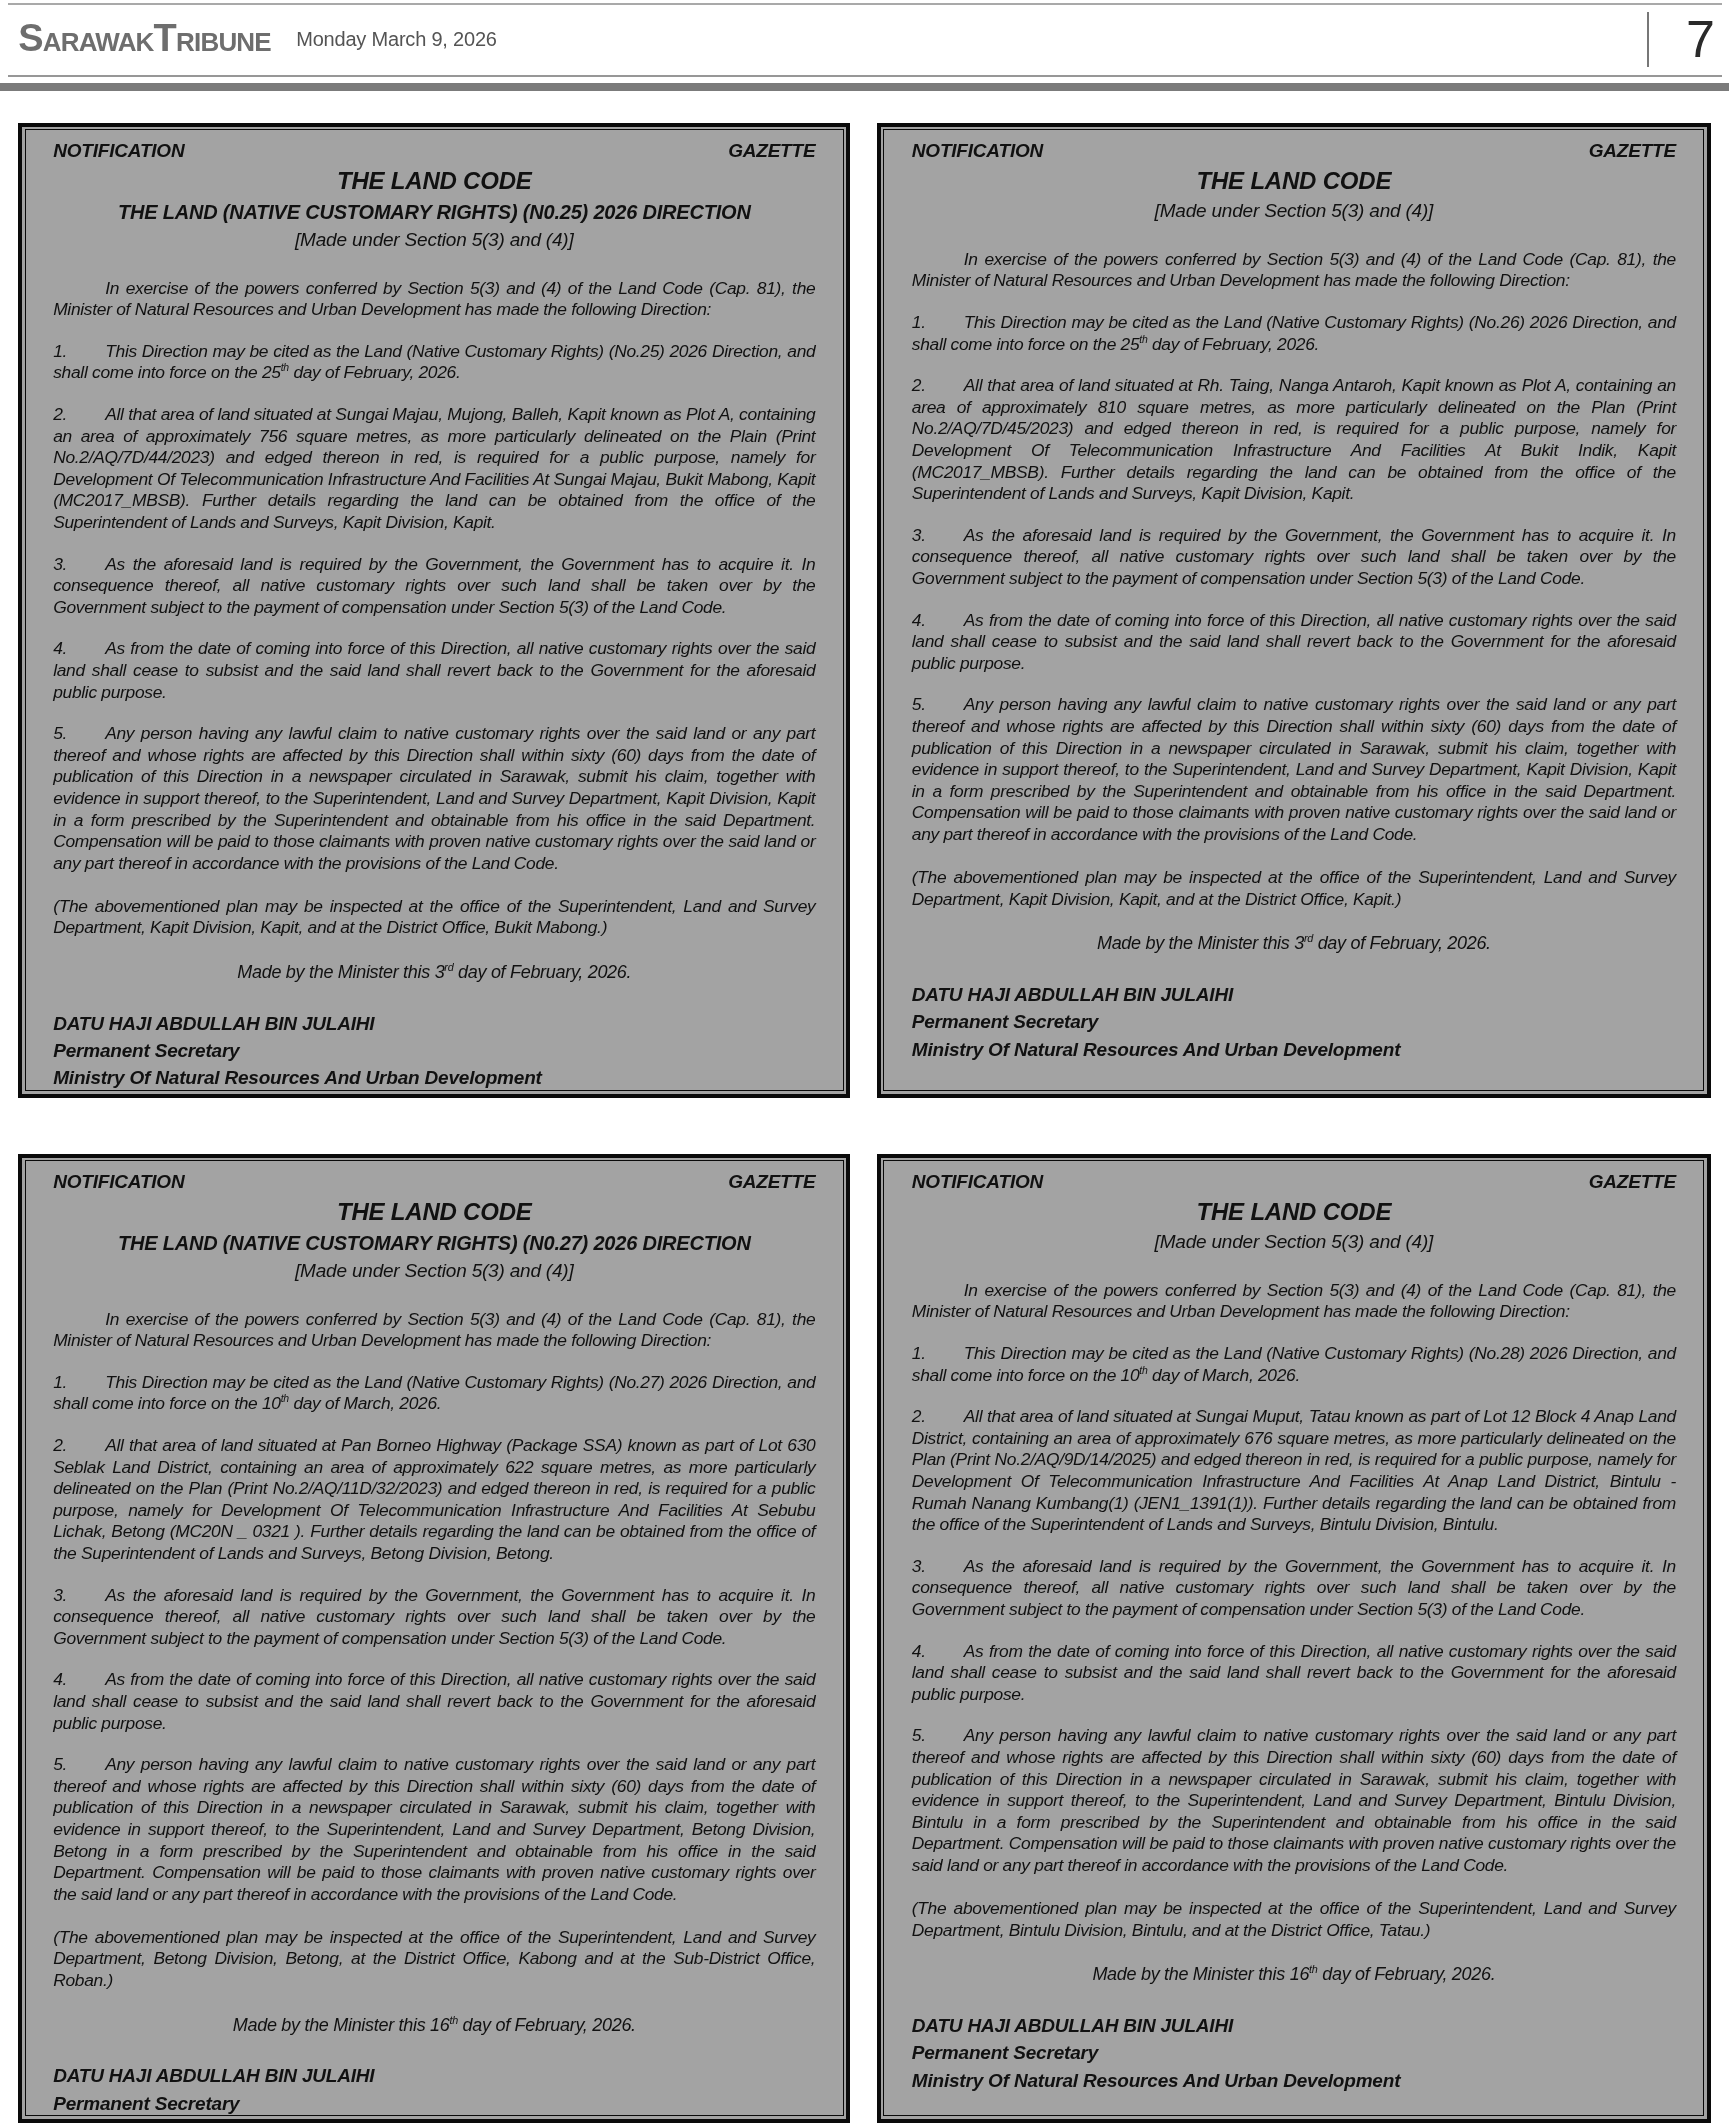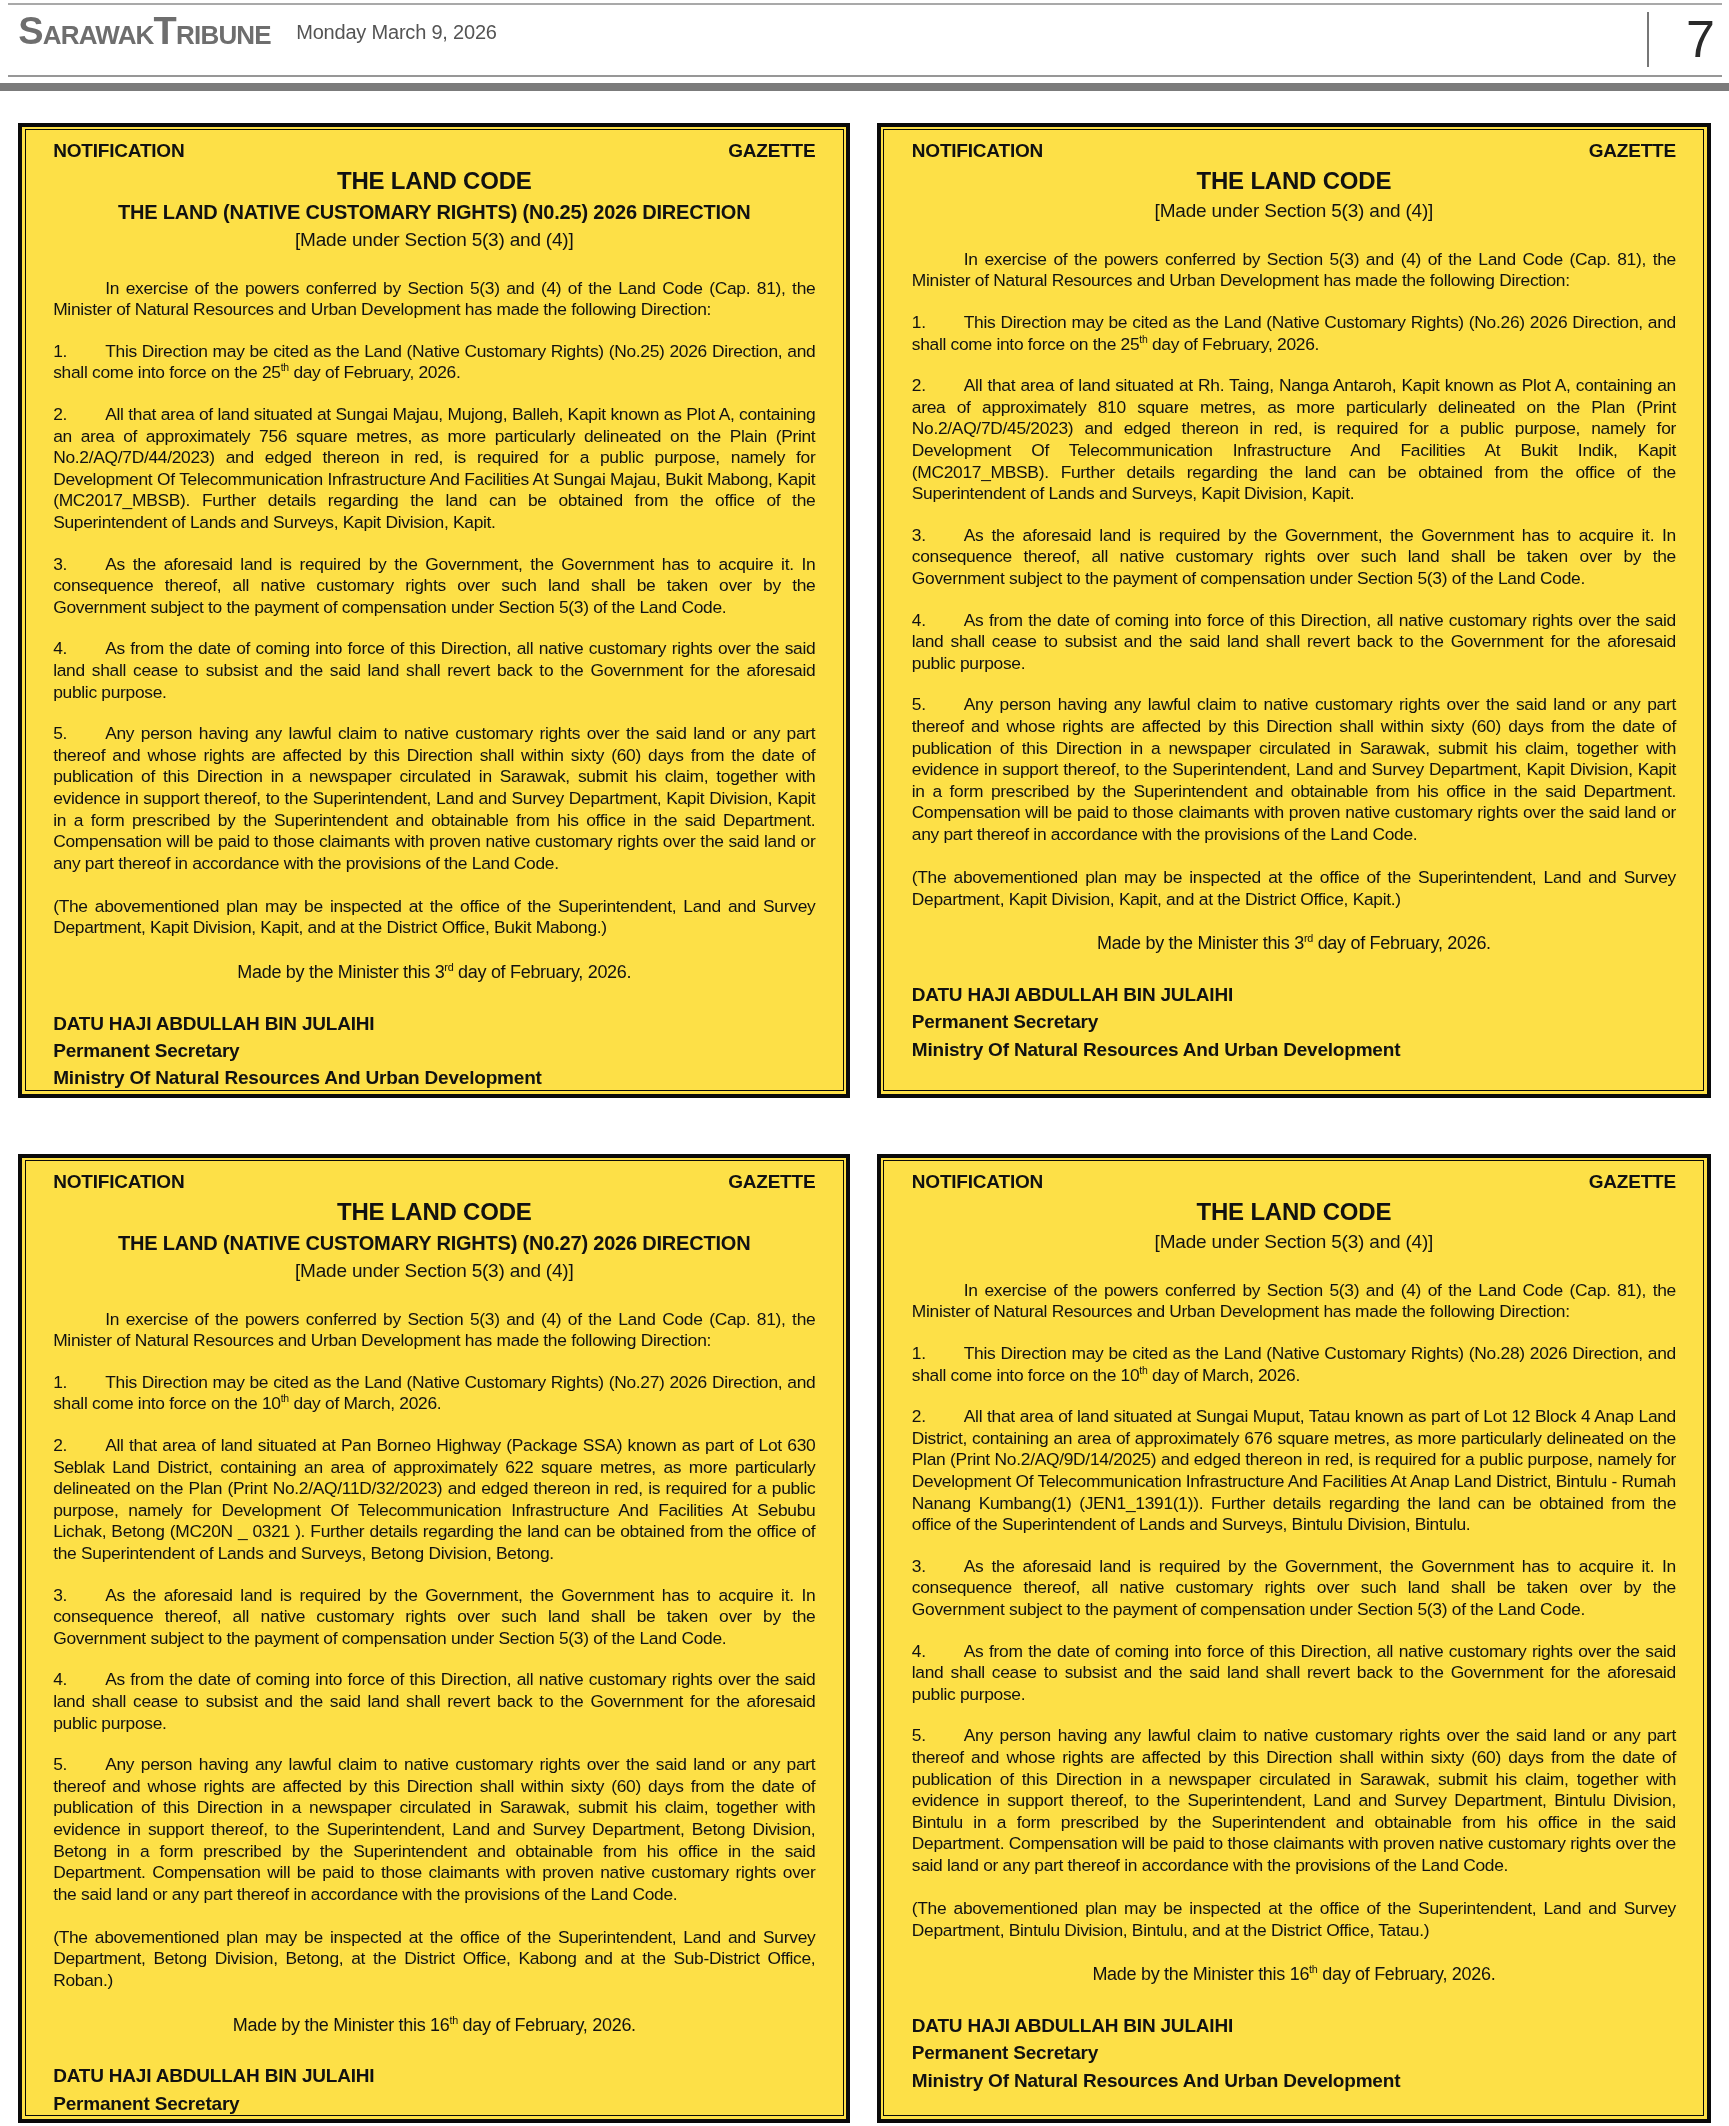--- a/index.html
+++ b/index.html
@@ -3,39 +3,39 @@
 <meta charset="utf-8">
 <style>
   html,body{margin:0;padding:0;}
   body{
     width:1730px;height:2127px;background:#ffffff;
     font-family:"Liberation Sans",sans-serif;color:#111;
     position:relative;overflow:hidden;
   }
   .top-rule{height:1.7px;background:#a9a9a9;margin:3.3px 8.3px 0 8.3px;}
   .hdr{position:relative;height:70px;margin:0 15px 0 16.6px;}
-  .masthead{position:absolute;left:1.7px;top:5px;white-space:nowrap;}
+  .masthead{position:absolute;left:1.7px;top:12px;white-space:nowrap;}
   .mast-word{display:inline-block;text-transform:uppercase;font-weight:bold;
     color:#6e6e6e;font-size:26px;letter-spacing:-0.8px;line-height:43px;}
   .mast-word::first-letter{font-size:38px;}
   .hdr-date{font-size:20px;color:#545454;margin-left:21.6px;vertical-align:5px;letter-spacing:-0.2px;}
   .pageno-wrap{position:absolute;right:0;top:6.6px;display:flex;align-items:center;}
   .pageno-divider{width:1.7px;height:55px;background:#777;margin-right:37px;}
   .pageno{font-size:52px;color:#2a2a2a;font-weight:normal;line-height:55px;}
   .hdr-rule{height:1.7px;background:#979797;margin:0 8.3px;}
   .hdr-bar{height:7.5px;background:#7b7b7b;margin-top:6.6px;}
 
   .grid{
     margin:32px 19px 0 18.3px;
     display:grid;
     grid-template-columns:832px 834px;
     grid-template-rows:975px 969px;
     column-gap:26.6px;row-gap:56px;
   }
-  .notice{border:4.2px solid #0a0a0a;background:#fde047;box-sizing:border-box;}
+  .notice{border:4.2px solid #0a0a0a;background:#a3a3a3;box-sizing:border-box;font-style:italic;}
   .notice-inner{
     border:1.7px solid #0a0a0a;margin:2.5px;height:calc(100% - 5px);
     box-sizing:border-box;padding:8.3px 27.4px 11.6px 27.4px;overflow:hidden;
   }
   .tags{display:flex;justify-content:space-between;font-weight:bold;
     font-size:19px;letter-spacing:-0.2px;margin-top:1.7px;}
   .t1{font-size:24px;font-weight:bold;text-align:center;margin:5px 0 0 0;letter-spacing:-0.2px;}
   .t2{font-size:20px;font-weight:bold;text-align:center;margin:5.8px 0 0 0;letter-spacing:-0.2px;}
   .t3{font-size:19px;text-align:center;margin-top:5px;letter-spacing:-0.2px;}
   .body-txt{font-size:17.4px;line-height:21.6px;letter-spacing:-0.3px;text-align:justify;}

